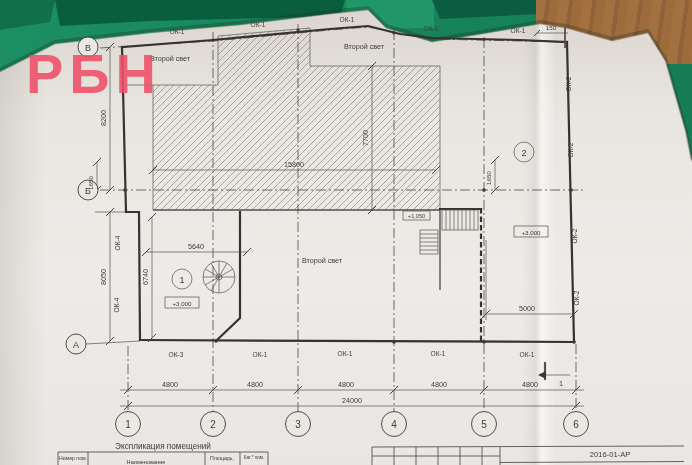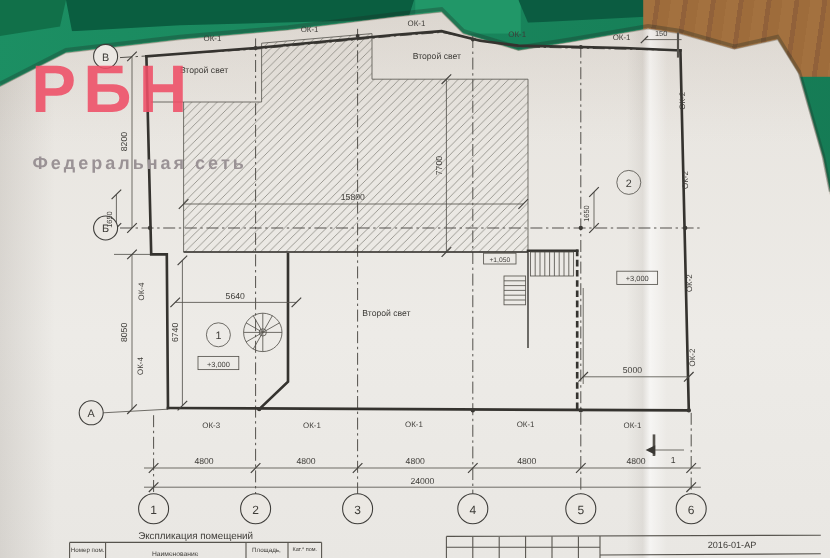--- a/index.html
+++ b/index.html
@@ -254,15 +254,14 @@
       <text class="t45" x="254" y="459" text-anchor="middle">Кат.* пом.</text>
     </g>
 
     <g>
       <path class="thin" style="stroke-width:.9" d="M372,447 L684,446 M372,447 V465 M394,447 V465 M416,447 V465 M438,447 V465 M460,447 V465 M482,447 V465 M500,447 V465 M372,456 L500,456 M500,462.5 L684,461.5"></path>
       <text class="t75" x="610" y="457" text-anchor="middle">2016-01-АР</text>
     </g>
   </svg>
 
   <div class="watermark">РБН</div>
-  <div class="tagline">Федеральная сеть</div>
 
 </div>
 
 </body></html>

